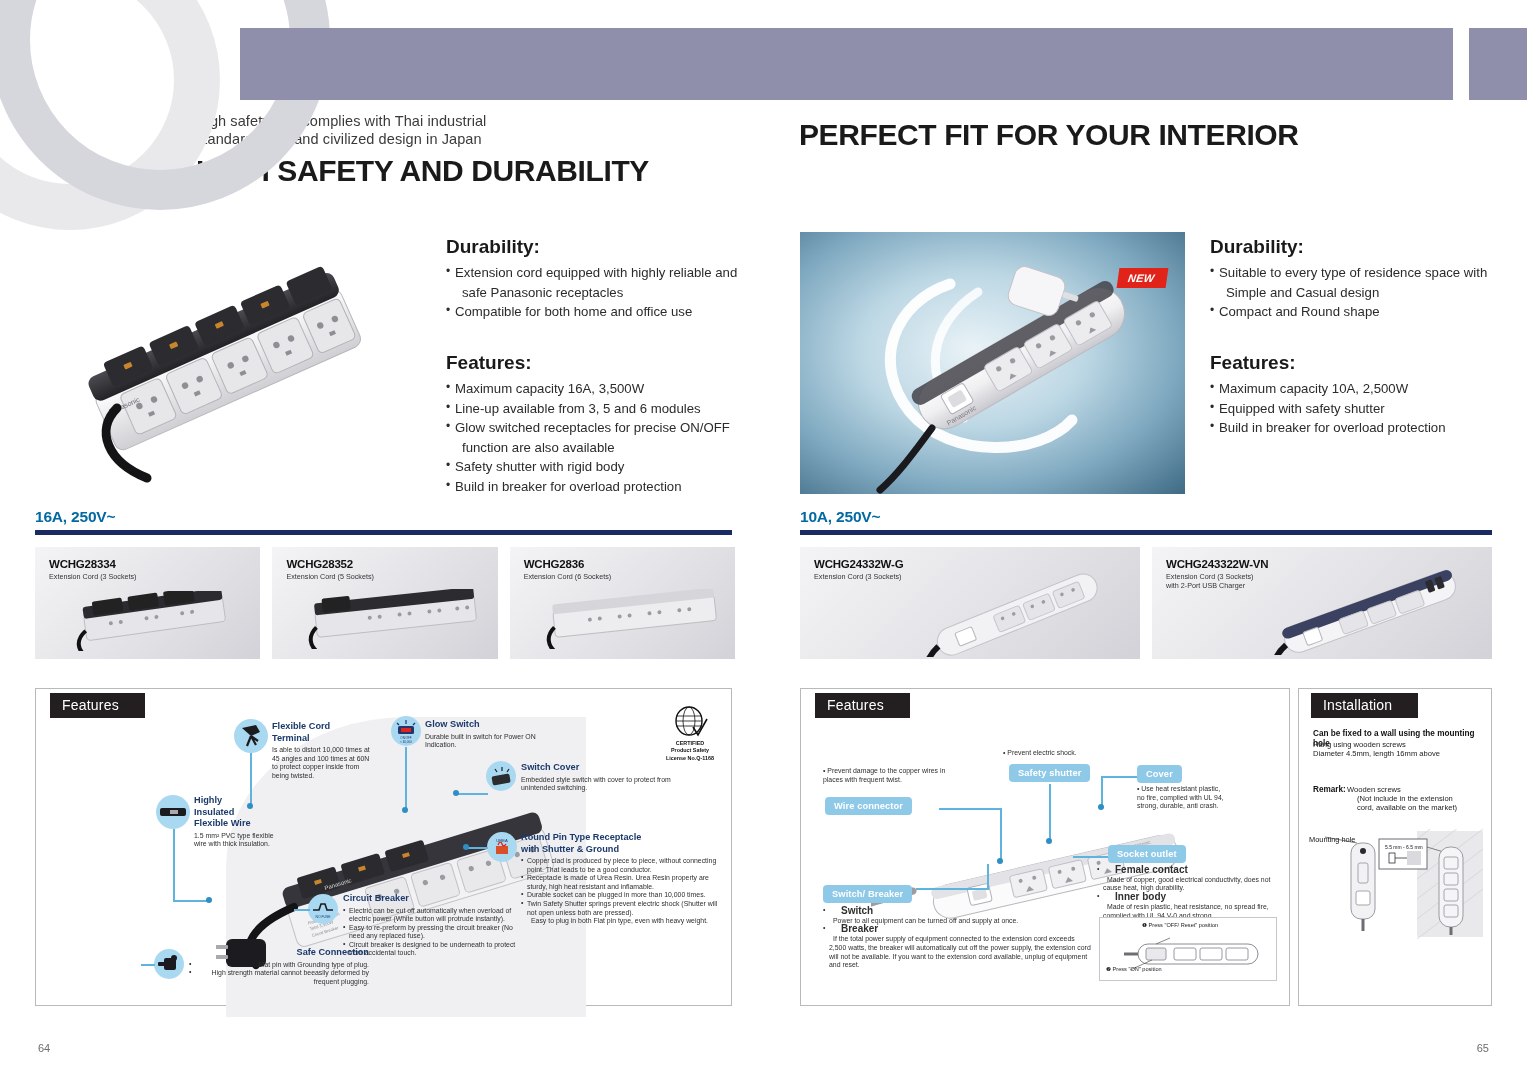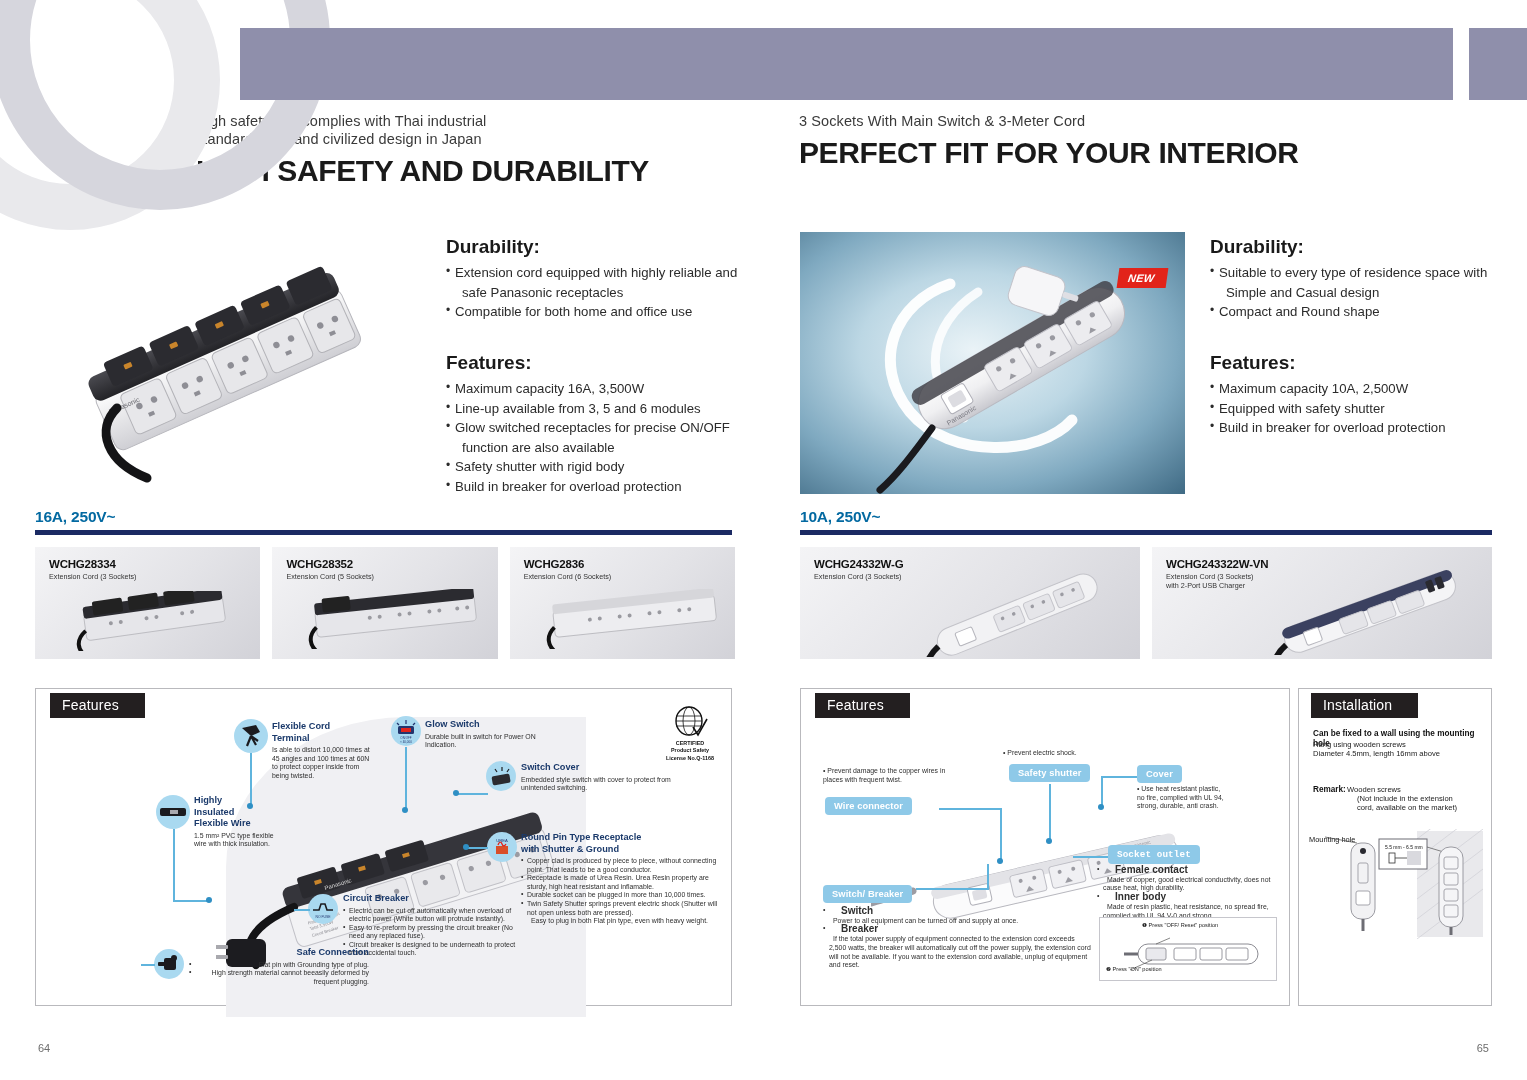--- a/index.html
+++ b/index.html
@@ -457,21 +457,20 @@
       </ul>
     </div>
   </div>
 
   <div class="pagenum" style="left:38px;">64</div>
 </div>
 
 <div class="page page-right">
 
   <div class="hdr" style="left:34px; top:112px; width:540px;">
-    <div class="kicker">3 Sockets With Main Switch &amp; 3-Meter Cord</div>
     <div class="title">PERFECT FIT FOR YOUR INTERIOR</div>
   </div>
 
   <div class="hero-right" style="left:35px; top:232px;">
     <div class="new-badge">NEW</div>
     <svg width="385" height="262" viewBox="0 0 385 262">
       <defs>
         <linearGradient id="rg1" x1="0" y1="0" x2="0" y2="1">
           <stop offset="0" stop-color="#ffffff"></stop>
             <stop offset=".55" stop-color="#f0f0f2"></stop>
@@ -630,21 +629,21 @@
     <div class="dot" style="left:245px; top:149px;"></div>
 
     <div class="pill" style="left:336px; top:76px;">Cover</div>
     <div class="leader h" style="left:300px; top:87px; width:36px;"></div>
     <div class="leader v" style="left:300px; top:87px; height:30px;"></div>
     <div class="dot" style="left:297px; top:115px;"></div>
     <div class="rtxt" style="left:336px; top:96px; width:150px; white-space:pre-line;">• Use heat resistant plastic,
   no fire, complied with UL 94,
   strong, durable, anti crash.</div>
 
-    <div class="pill" style="left:307px; top:156px;font-family:Liberation Mono, monospace;">Socket outlet</div>
+    <div class="pill" style="left:307px; top:156px;">Socket outlet</div>
     <div class="leader h" style="left:272px; top:167px; width:35px;"></div>
     <div class="rtxt" style="left:296px; top:177px; width:190px;">
       <ul>
         <li><b>Female contact</b><br>
             <span style="margin-left:4px">Made of copper, good electrical conductivity, does not cause heat, high durability.</span></li>
         <li><b>Inner body</b><br>
             <span style="margin-left:4px">Made of resin plastic, heat resistance, no spread fire, complied with UL 94 V-0 and strong.</span></li>
       </ul>
     </div>
 

